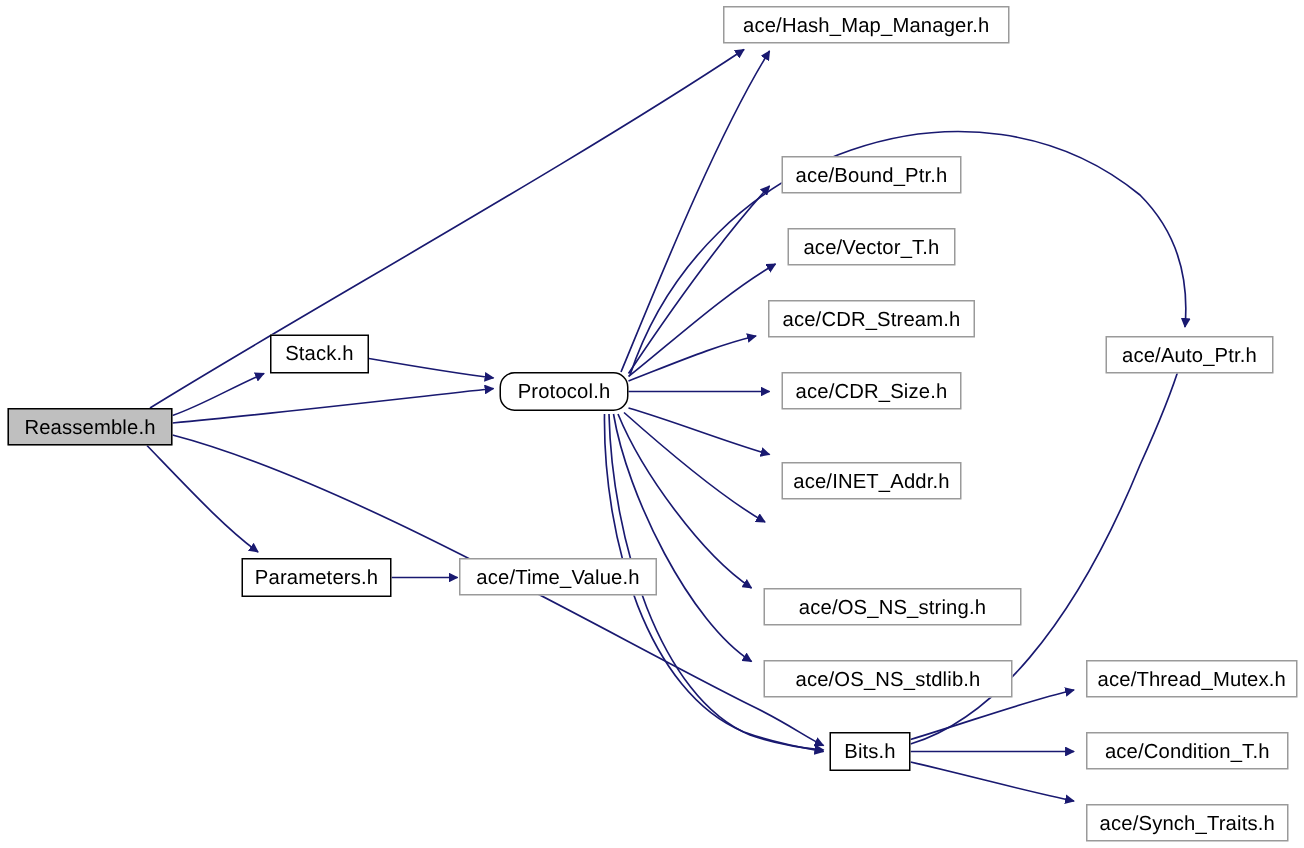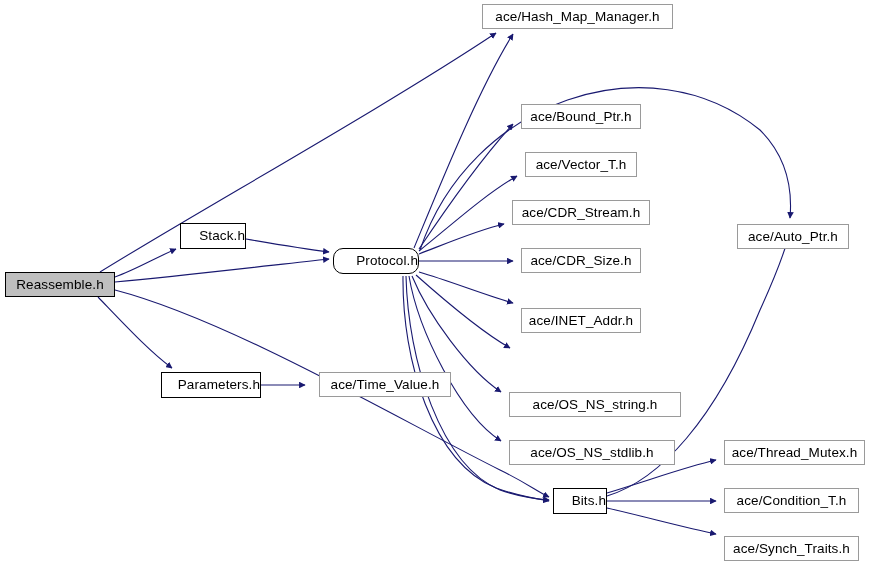--- a/index.html
+++ b/index.html
@@ -32,21 +32,20 @@
     white-space: nowrap;
     font-size: 13.5px;
     letter-spacing: 0.1px;
     color: #000000;
     background: #ffffff;
     border: 1px solid #9a9a9a;
     z-index: 2;
   }
   .node.strong {
     border: 1px solid #000000;
-    justify-content: flex-end;
   }
   .node.current {
     border: 1px solid #000000;
     background: #bfbfbf;
   }
   .node-label {
     display: block;
     line-height: 1;
   }
 </style>
@@ -156,21 +155,21 @@
 
 
   <div class="node" style="left:509px; top:392px; width:172px; height:25px;">
     <span class="node-label">ace/OS_NS_string.h</span>
   </div>
 
   <div class="node" style="left:509px; top:440px; width:166px; height:25px;justify-content:center;">
     <span class="node-label">ace/OS_NS_stdlib.h</span>
   </div>
 
-  <div class="node" style="left:319px; top:372px; width:132px; height:25px;">
+  <div class="node" style="left:306px; top:372px; width:132px; height:25px;">
     <span class="node-label">ace/Time_Value.h</span>
   </div>
 
   <div class="node" style="left:737px; top:224px; width:112px; height:25px;text-align:center;">
     <span class="node-label">ace/Auto_Ptr.h</span>
   </div>
 
   <div class="node" style="left:724px; top:440px; width:141px; height:25px;">
     <span class="node-label">ace/Thread_Mutex.h</span>
   </div>

